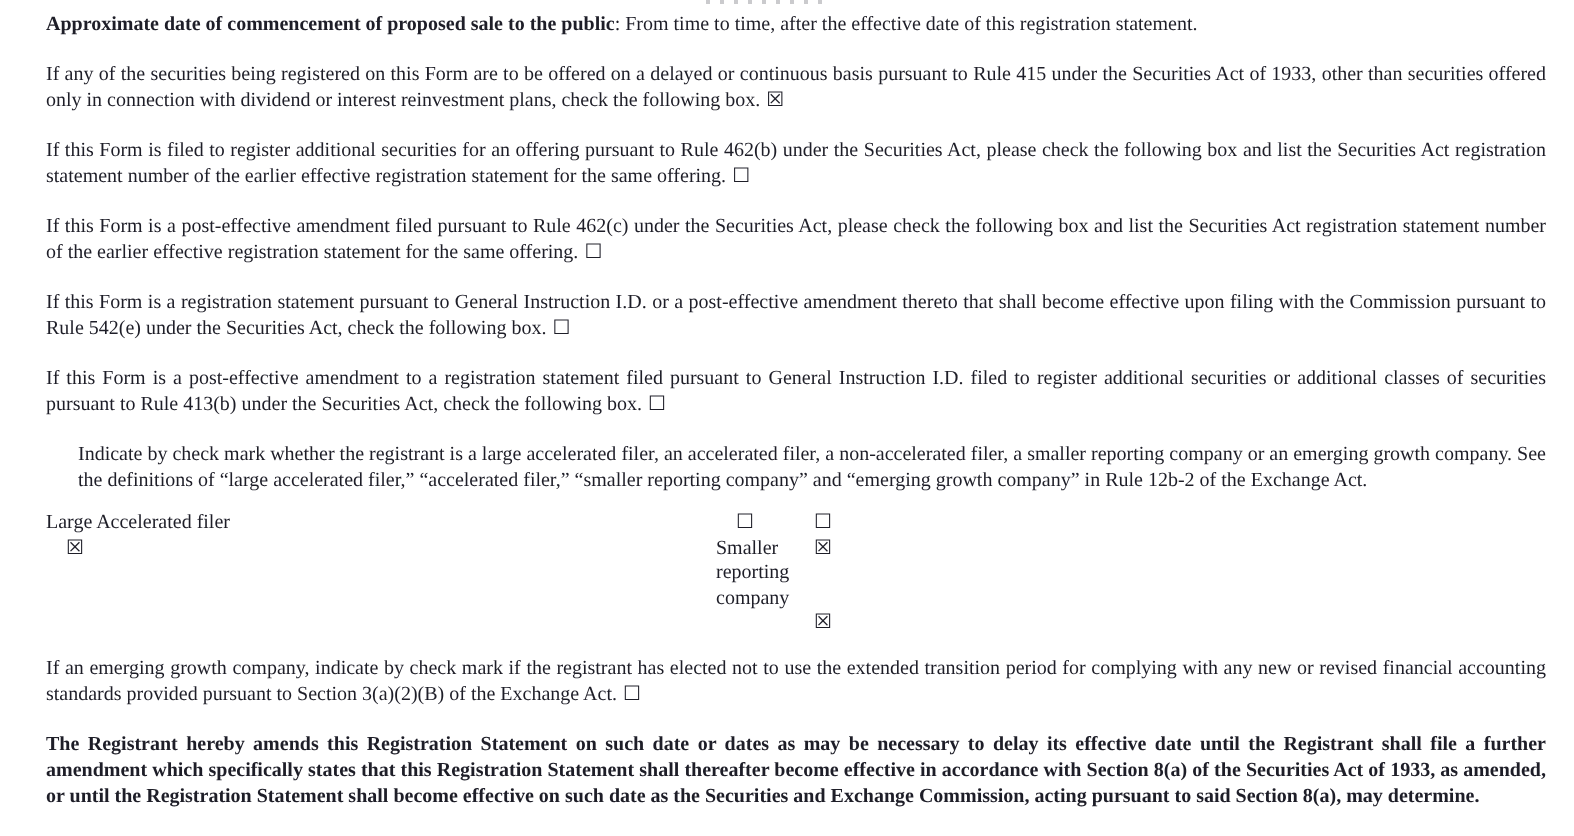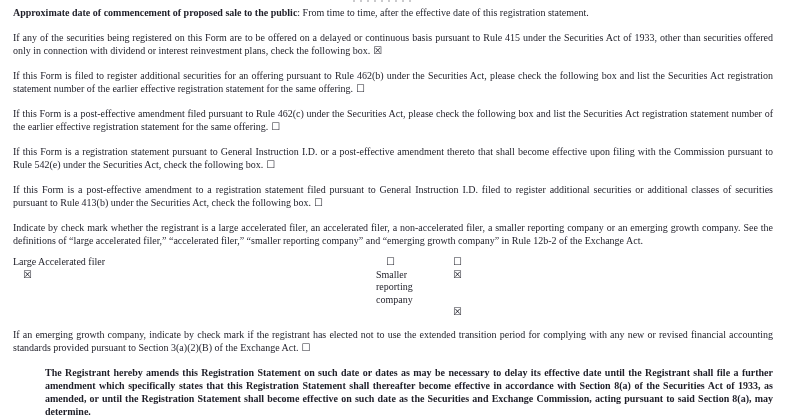--- a/index.html
+++ b/index.html
@@ -11,52 +11,51 @@
     width: 787px;
     height: 418px;
     overflow: hidden;
     position: relative;
     font-family: "Liberation Serif", serif;
     font-size: 10px;
     line-height: 13px;
     color: #1e1e28;
   }
   .page {
-    padding: 6px 14px 0 13px;
+    padding: 6px 14px 0 23px;
   }
   .top-artifact {
     position: absolute;
     top: 0;
     left: 353px;
     width: 58px;
     height: 2px;
     background: repeating-linear-gradient(90deg, #b4b4b8 0 2px, transparent 2px 7px);
     opacity: 0.7;
   }
   p.para {
     margin: 0 0 12px 0;
     text-align: justify;
   }
-  p.para.tight { margin-bottom: 9px; }
+  p.para.tight { margin-bottom: 9px; margin-left: 16px; }
   p.para b { font-weight: bold; }
-  p.para.bold-para { font-weight: bold; margin-left: 32px; }
+  p.para.bold-para { font-weight: bold; }
   .cb {
     font-family: "DejaVu Sans", sans-serif;
     font-size: 10px;
     margin-left: 3px;
     cursor: default;
   }
   .filer-table {
     margin: 0 0 9px 0;
   }
   .ft-row {
     display: grid;
     grid-template-columns: 335px 49px 335px 1fr;
     line-height: 12.5px;
-    gap: 28px;
   }
   .ft-cb-left { padding-left: 10px; }
   .ft-cb-left .cb, .ft-cb-right .cb { margin-left: 0; }
 </style>
 </head>
 <body>
 
 <div class="top-artifact"></div>
 
 <div class="page">

